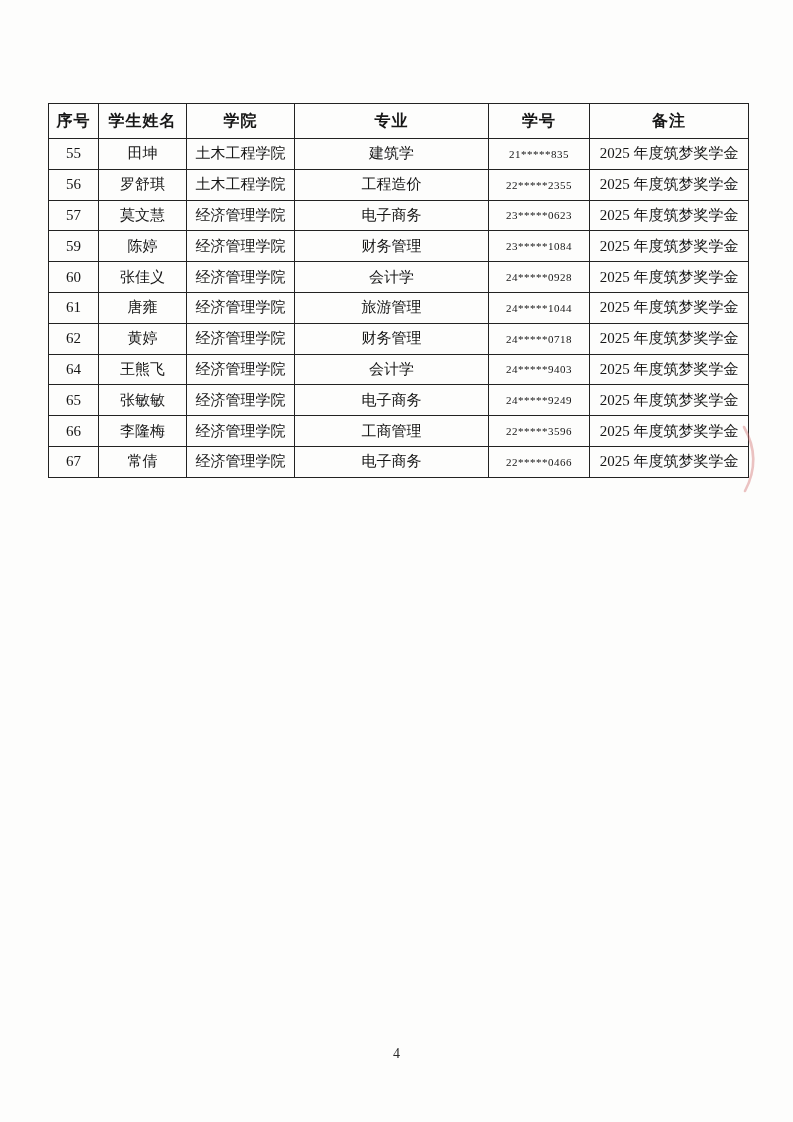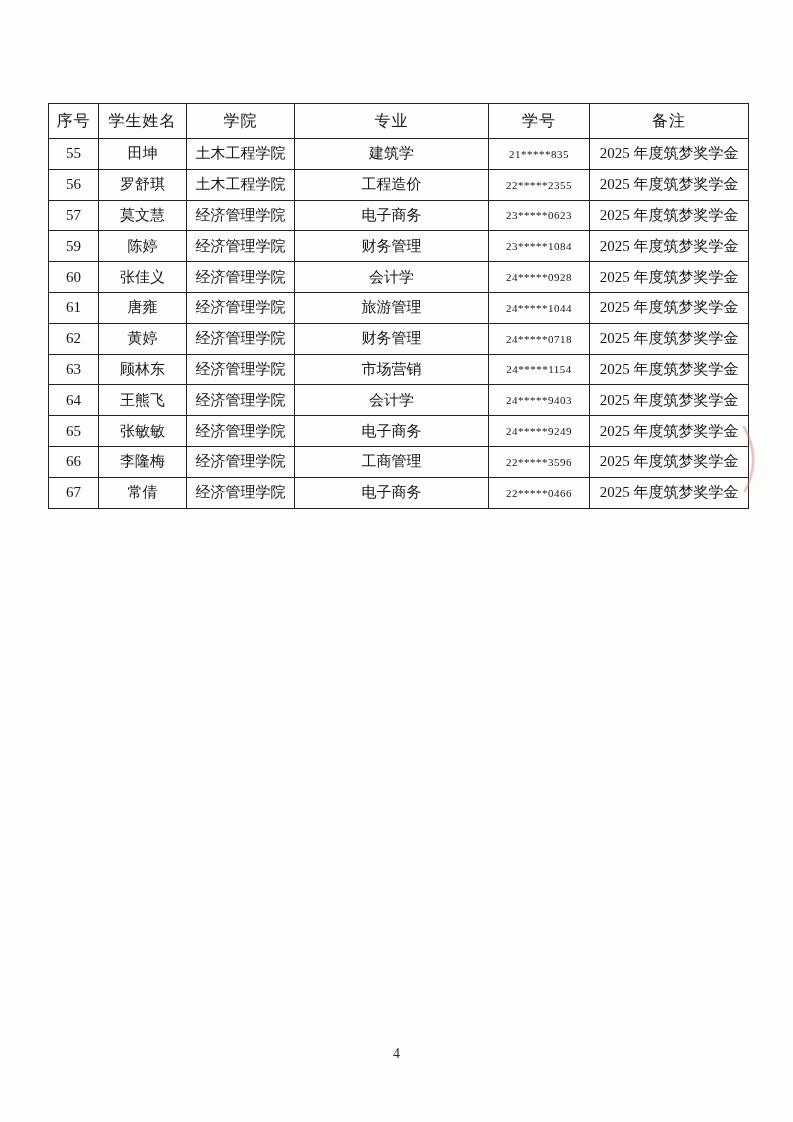--- a/index.html
+++ b/index.html
@@ -31,21 +31,21 @@
     border: 1.6px solid #222;
     text-align: center;
     vertical-align: middle;
     padding: 0 2px;
     overflow: hidden;
     white-space: nowrap;
   }
   table.roster thead th {
     height: 34px;
     font-size: 16px;
-    font-weight: normal;
+    font-weight: bold;
     letter-spacing: 1px;
   }
   table.roster tbody td {
     height: 29.8px;
     font-weight: normal;
   }
   td.c-id { font-size: 11px; letter-spacing: 0.5px; }
   td.c-remark { font-size: 15px; }
   .stamp-arc {
     position: absolute;
@@ -138,28 +138,20 @@
         </tr>
         <tr>
           <td class="c-no">62</td>
           <td class="c-name">黄婷</td>
           <td class="c-college">经济管理学院</td>
           <td class="c-major">财务管理</td>
           <td class="c-id">24*****0718</td>
           <td class="c-remark">2025 年度筑梦奖学金</td>
         </tr>
         <tr>
-          <td class="c-no">63</td>
-          <td class="c-name">顾林东</td>
-          <td class="c-college">经济管理学院</td>
-          <td class="c-major">市场营销</td>
-          <td class="c-id">24*****1154</td>
-          <td class="c-remark">2025 年度筑梦奖学金</td>
-        </tr>
-        <tr>
           <td class="c-no">64</td>
           <td class="c-name">王熊飞</td>
           <td class="c-college">经济管理学院</td>
           <td class="c-major">会计学</td>
           <td class="c-id">24*****9403</td>
           <td class="c-remark">2025 年度筑梦奖学金</td>
         </tr>
         <tr>
           <td class="c-no">65</td>
           <td class="c-name">张敏敏</td>

